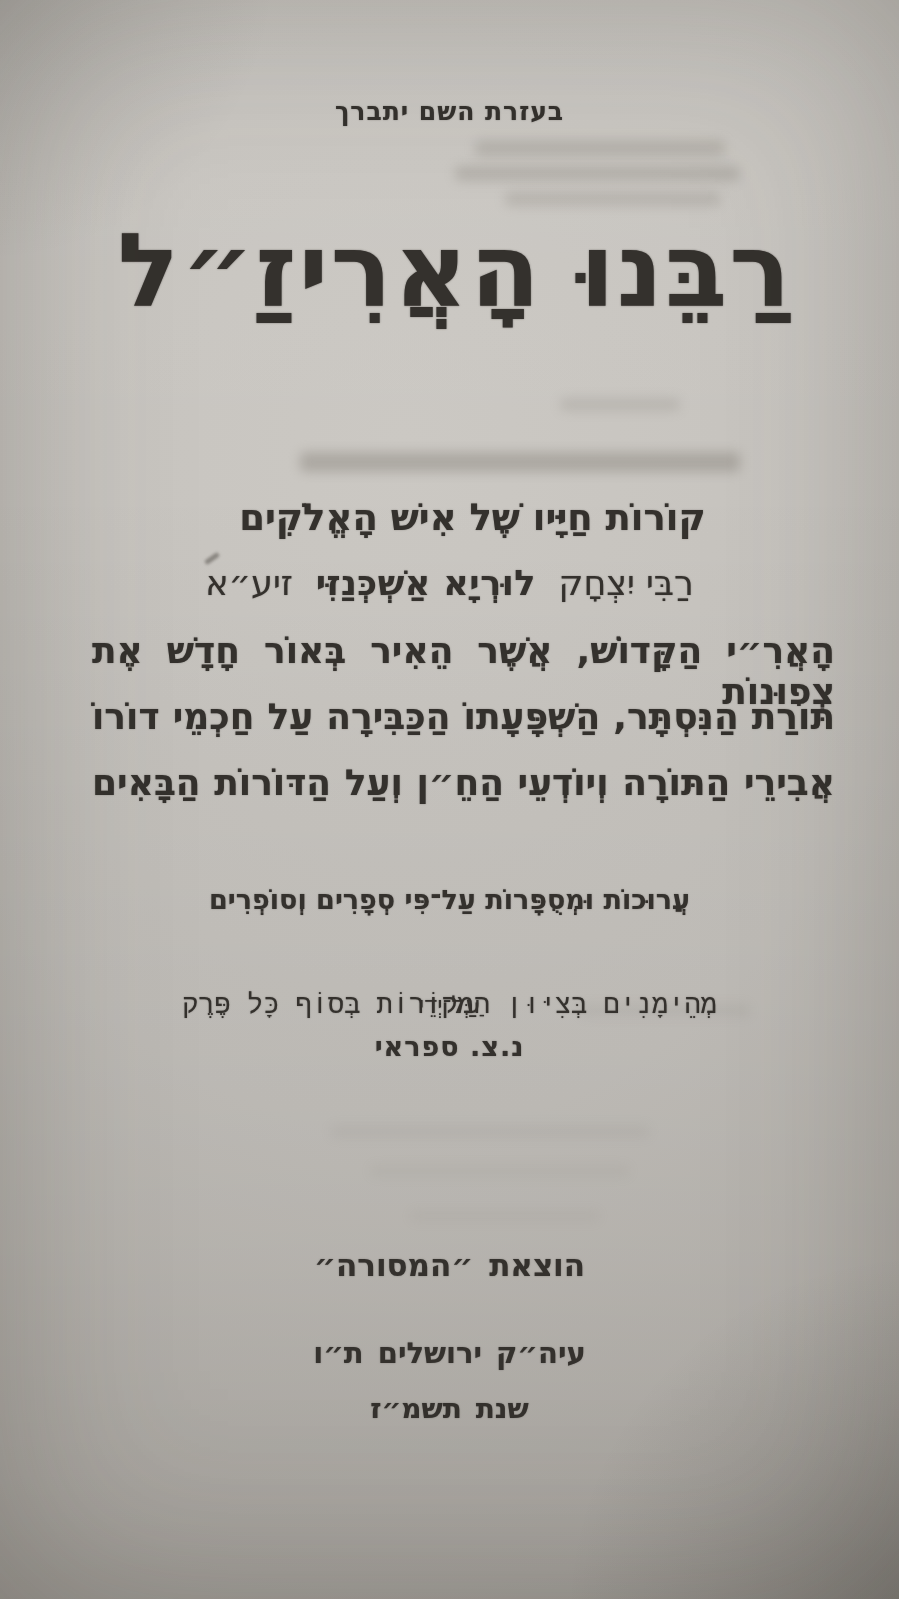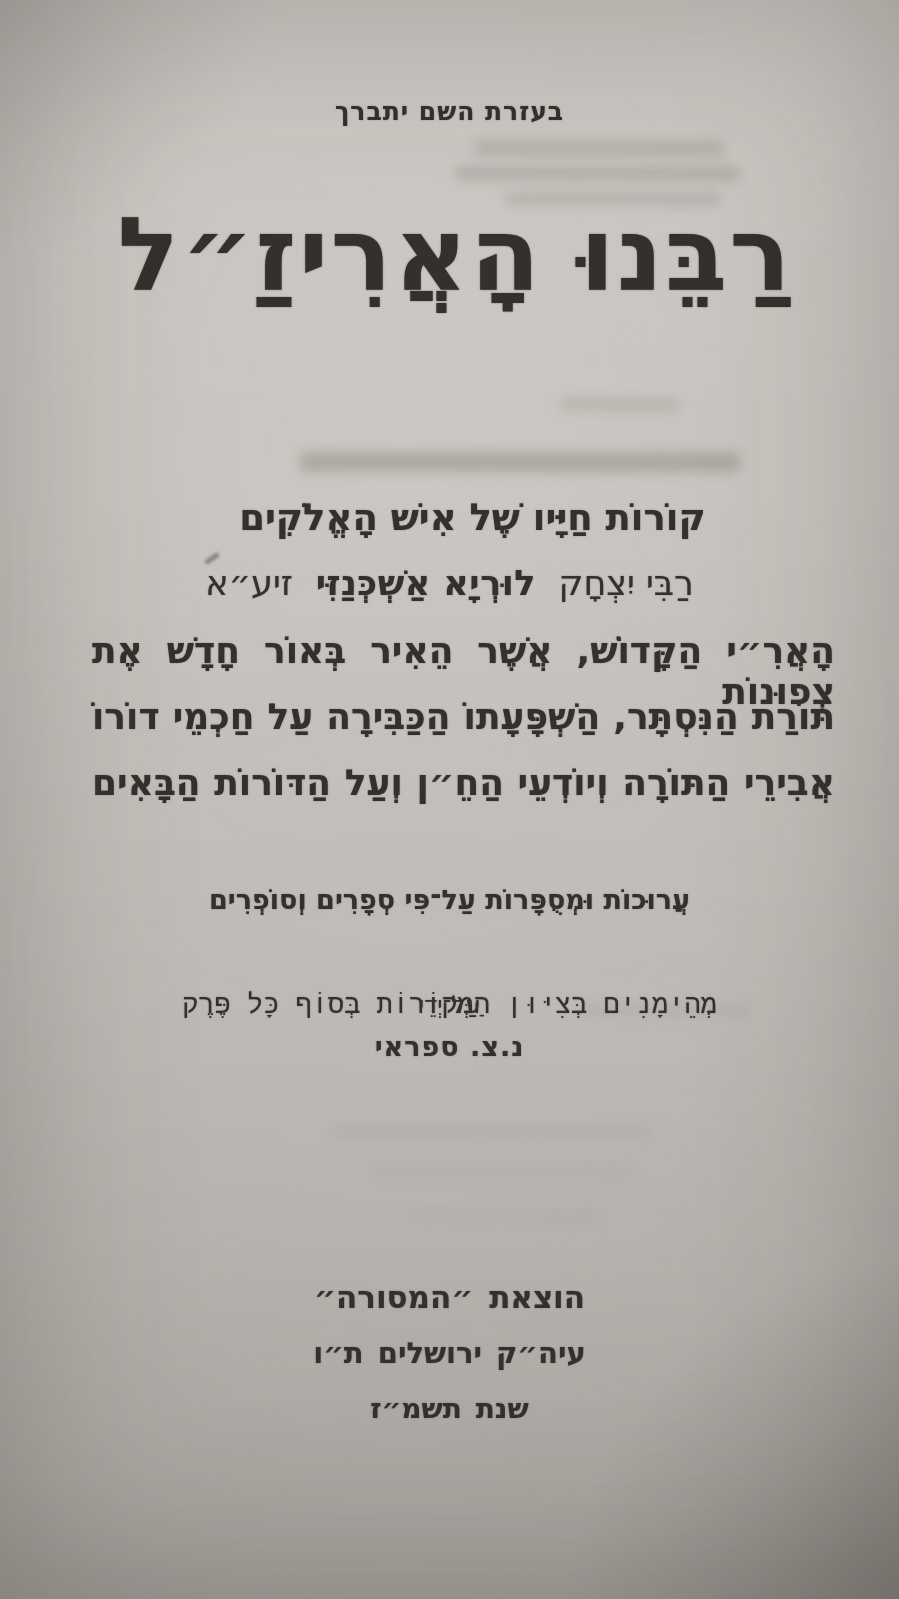--- a/index.html
+++ b/index.html
@@ -24,39 +24,39 @@
   }
   .txt {
     position: absolute; left: 0; right: 0;
     direction: rtl;
     text-align: center;
     color: #34312d;
     text-shadow: 0 0 1.4px rgba(52,49,45,0.55);
     white-space: nowrap;
   }
   .blessing   { top: 97px;  font-size: 25px; font-weight: 700; letter-spacing: 1px; }
-  .main-title { top: 176px; font-size: 102px; font-weight: 700; letter-spacing: 2px;
+  .main-title { top: 192px; font-size: 102px; font-weight: 700; letter-spacing: 2px;
                 line-height: 1.55; margin: 0; text-shadow: 0 0 1.8px rgba(45,42,38,0.6); padding-left: 11px; }
   .sub1 { top: 496px; font-size: 37px; font-weight: 700; padding-left: 46px; }
   .sub2 { top: 563px; font-size: 35px; font-weight: 400; }
   .sub2 .bold { font-weight: 700; letter-spacing: 0.5px; }
   .sub2 span + span { margin-right: 0.33em; }
   .jline {
     left: 92px; right: 64px; white-space: normal;
     font-size: 36px; font-weight: 700;
     text-align: justify; text-align-last: justify;
   }
   .sub3 { top: 630px; }
   .sub4 { top: 696px; }
   .sub5 { top: 762px; }
   .ed1    { top: 884px;  font-size: 27px; font-weight: 700; }
   .ed2    { top: 991px;  font-size: 27px; font-weight: 400; font-family: Liberation Mono, monospace; }
   .by     { top: 991px;  font-size: 24px; font-weight: 400; }
   .author { top: 1031px; font-size: 27px; font-weight: 700; letter-spacing: 1px; }
-  .pub1 { top: 1279px; font-size: 31px; font-weight: 700; word-spacing: 5px; }
+  .pub1 { top: 1247px; font-size: 31px; font-weight: 700; word-spacing: 5px; }
   .pub2 { top: 1336px; font-size: 29px; font-weight: 700; word-spacing: 4px; }
   .pub3 { top: 1392px; font-size: 28px; font-weight: 700; word-spacing: 4px; }
   .smudge {
     position: absolute;
     background: #807b73;
     border-radius: 5px;
     filter: blur(6px);
     pointer-events: none;
   }
   .mark {

